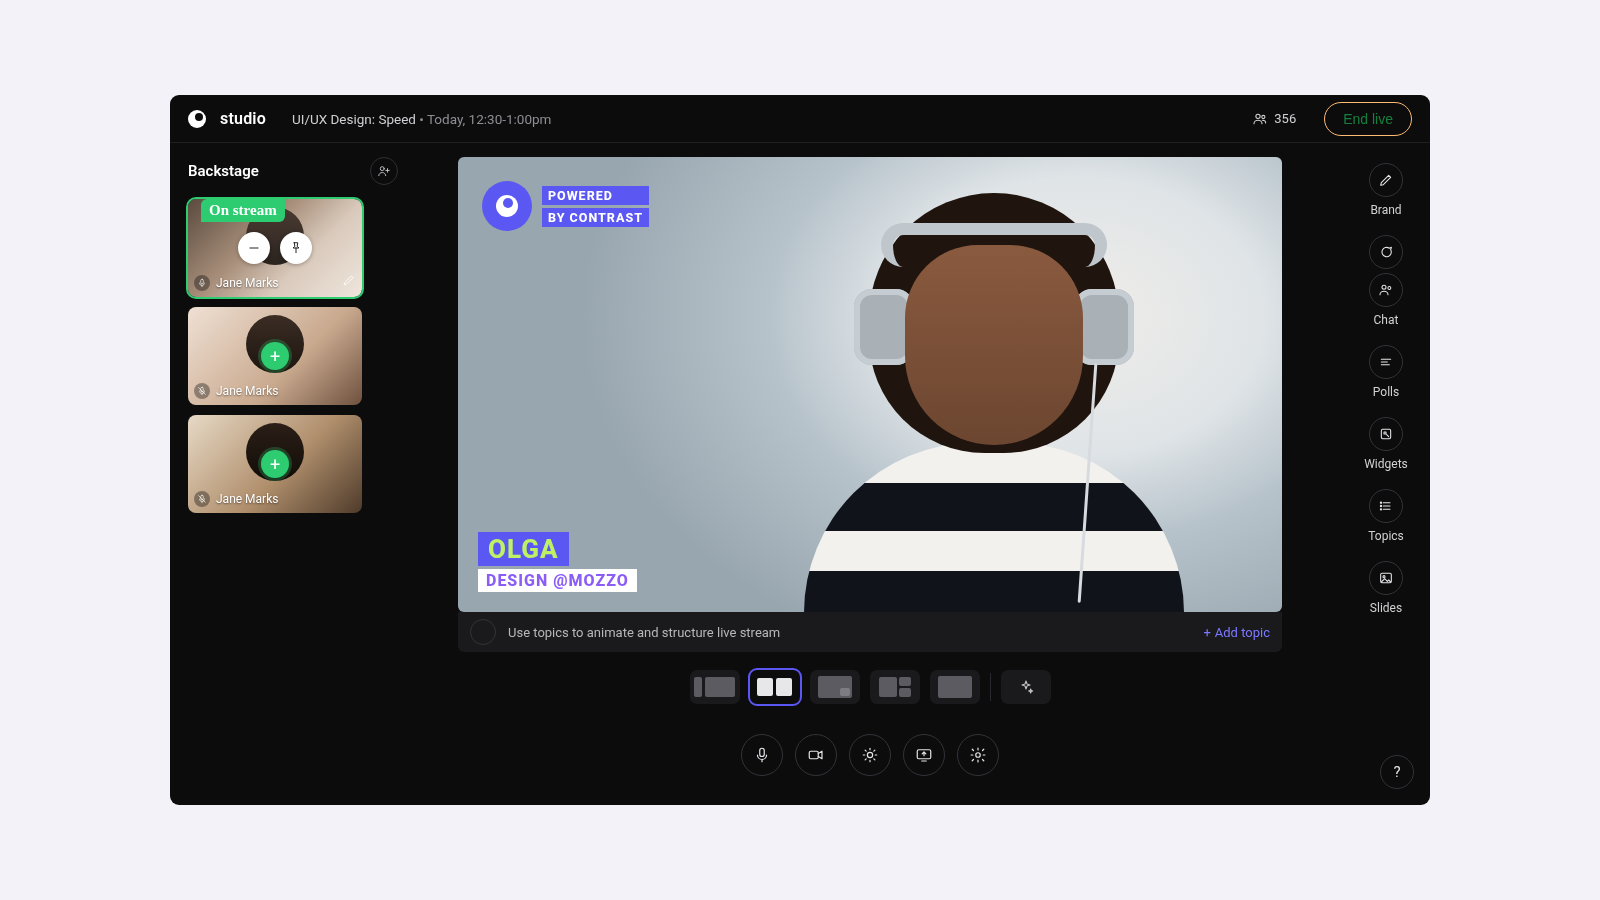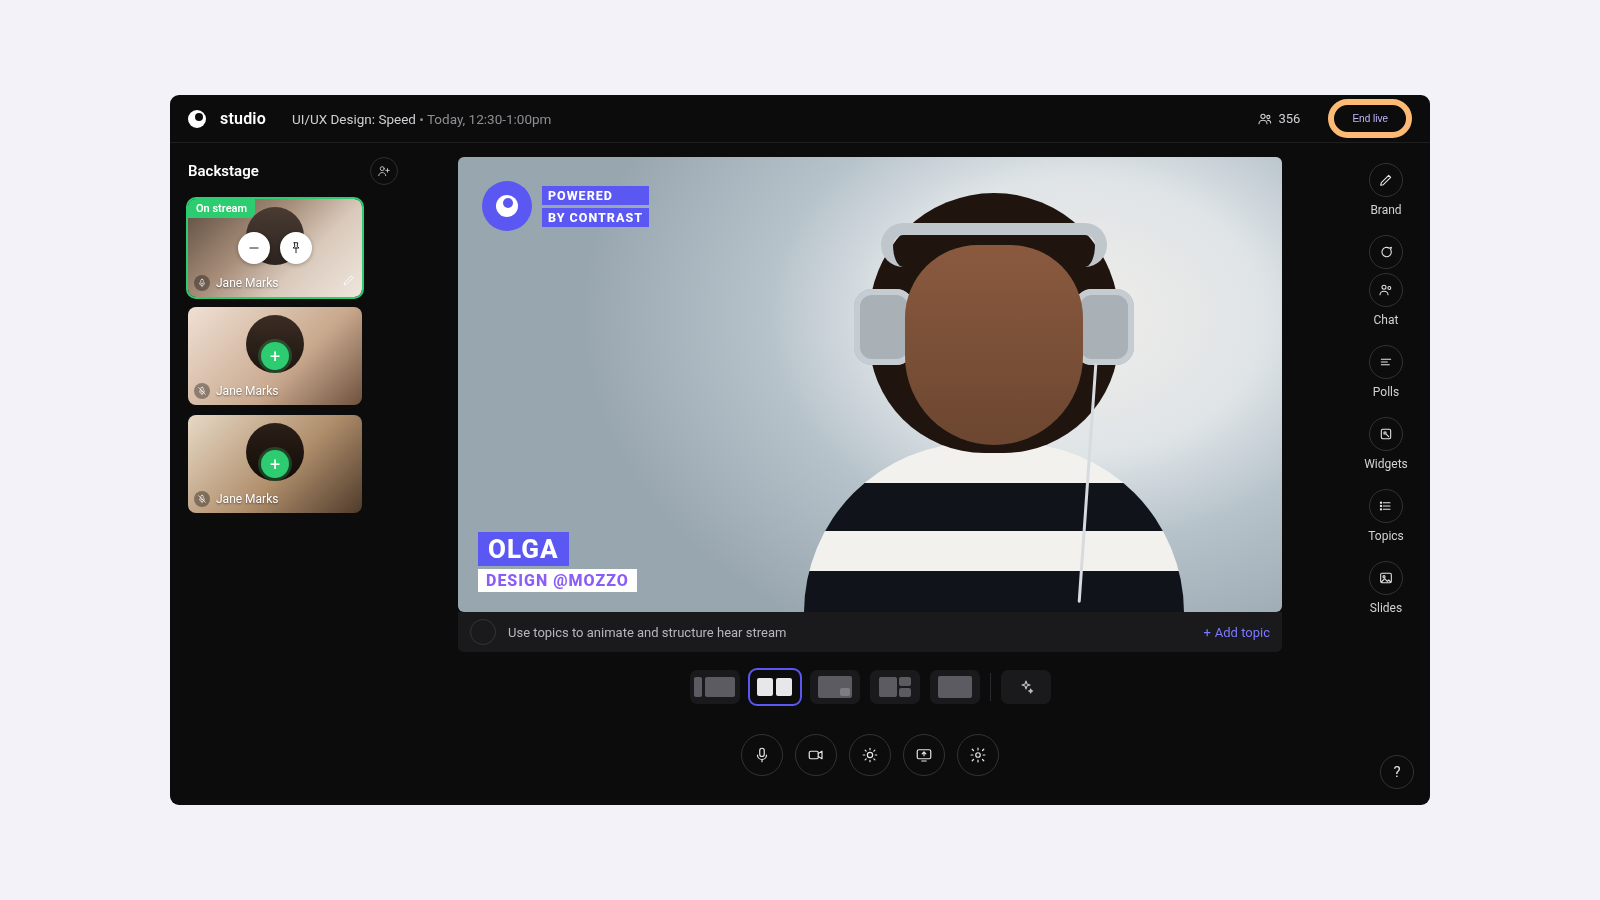--- a/index.html
+++ b/index.html
@@ -48,25 +48,25 @@
   }
   .brand-name { font-weight: 600; font-size: 16px; letter-spacing: .2px; }
   .session-meta { font-size: 13.5px; color: #cfcfd2; margin-left: 12px;}
   .session-meta .dim { color:#8e8e93;}
   .header-spacer { flex: 1; }
   .viewers { display:flex; align-items:center; gap:6px; font-size:13px; color:#d2d2d5;}
   .viewers svg { stroke:#d2d2d5;}
   .end-live {
     margin-left: 14px;
     padding: 8px 18px;
-    border: 6px solid #fdba74;
+    border: 1px solid #fdba74;
     background: transparent;
-    color: #c4b5fd;
+    color: #15803d;
     border-radius: 22px;
-    font-size: 10px;
+    font-size: 14px;
     font-weight: 500;
     cursor: pointer;
   }
 
   
   .body {
     flex: 1;
     display: grid;
     grid-template-columns: 210px 1fr 88px;
     column-gap: 18px;
@@ -85,22 +85,22 @@
     display:inline-flex;align-items:center;justify-content:center;cursor:pointer;
   }
   .icon-btn-round svg{stroke:#c8c8cc;}
 
   .tile {
     width: 174px; height: 98px; border-radius: 8px; position: relative; overflow:hidden;
     background: linear-gradient(135deg,#5a4a3e 0%, #a88f7b 40%, #d9c9bb 65%, #efe6dd 100%);
   }
   .tile.on-stream { outline: 2px solid #2ecc71; outline-offset: 0; }
   .tile .badge-live {
-    position:absolute; top:0; left:0; background:#2ecc71; color:#063; color:#fff;
-    font-size:11px; font-weight:600; padding:3px 8px; border-bottom-right-radius:6px; border-top-left-radius:6px;
+    position:absolute; top:0; left:13px; background:#2ecc71; color:#063; color:#fff;
+    font-size:15px; font-weight:600; padding:3px 8px; border-bottom-right-radius:6px; border-top-left-radius:6px;font-family:Liberation Serif, serif;
   }
   .tile .name-row {
     position:absolute; left:6px; bottom:6px; display:flex; align-items:center; gap:6px;
     font-size:12px; color:#fff; text-shadow:0 1px 2px rgba(0,0,0,.5);
   }
   .tile .name-row .mic { width:16px;height:16px;border-radius:50%;background:rgba(0,0,0,.35);display:inline-flex;align-items:center;justify-content:center;}
   .tile .name-row .mic svg{stroke:#fff;}
   .tile .edit-icon { position:absolute; right:6px; bottom:6px; opacity:.9;}
   .tile .edit-icon svg{stroke:#fff;}
   .tile .ctrls { position:absolute; top:50%; left:50%; transform:translate(-50%,-50%); display:flex; gap:10px;}
@@ -158,21 +158,21 @@
   }
   .wm-circle{width:50px;height:50px;border-radius:50%;background:#5b57f2;display:flex;align-items:center;justify-content:center;}
   .wm-circle-inner{width:22px;height:22px;border-radius:50%;background:#fff;position:relative;}
   .wm-circle-inner::after{content:"";position:absolute;width:10px;height:10px;border-radius:50%;background:#5b57f2;left:7px;top:3px;}
   .wm-text span{display:block;background:#5b57f2;color:#fff;font-weight:800;letter-spacing:1px;font-size:12.5px;padding:2px 6px;}
   .wm-text span+span{margin-top:3px;}
 
   .lower-third{
     position:absolute; left:20px; bottom:20px;
   }
-  .lt-name{background:#5b57f2;color:#ffffff;font-weight:800;font-size:26px;letter-spacing:1px;padding:2px 10px;display:inline-block;}
+  .lt-name{background:#5b57f2;color:#bef264;font-weight:800;font-size:26px;letter-spacing:1px;padding:2px 10px;display:inline-block;}
   .lt-sub{background:#fff;color:#8b5cf6;font-weight:800;font-size:16px;letter-spacing:1px;padding:2px 8px;display:inline-block;margin-top:3px;}
 
   .topic-bar{
     width:824px; height:40px; background:#1a1a1d; border-radius:6px; display:flex; align-items:center; padding:0 12px; gap:12px;
   }
   .topic-bar .menu-btn{width:26px;height:26px;border-radius:50%;border:1px solid #343438;display:inline-flex;align-items:center;justify-content:center;cursor:pointer;}
   .topic-bar .hint{flex:1;font-size:13px;color:#b7b7bb;}
   .topic-bar .add{font-size:13px;color:#7c78ff;display:inline-flex;align-items:center;gap:4px;cursor:pointer;}
 
   
@@ -354,21 +354,21 @@
 
         <div class="topic-bar" style="margin-top:0;border-top-left-radius:0;border-top-right-radius:0;">
           <span class="menu-btn">
             <svg width="14" height="14" viewBox="0 0 24 24">
                 <path d="M8 7h11M8 12h11M8 17h11"></path>
                 <circle cx="4.5" cy="7" r="1"></circle>
                 <circle cx="4.5" cy="12" r="1"></circle>
                 <circle cx="4.5" cy="17" r="1"></circle>
               </svg>
           </span>
-          <span class="hint">Use topics to animate and structure hear stream</span>
+          <span class="hint">Use topics to animate and structure live stream</span>
           <span class="add">
             <span>+</span>
             <span>Add topic</span>
           </span>
         </div>
       </div>
 
       <div class="layout-row">
         <div class="layout-btn">
             <span class="lg solo">

